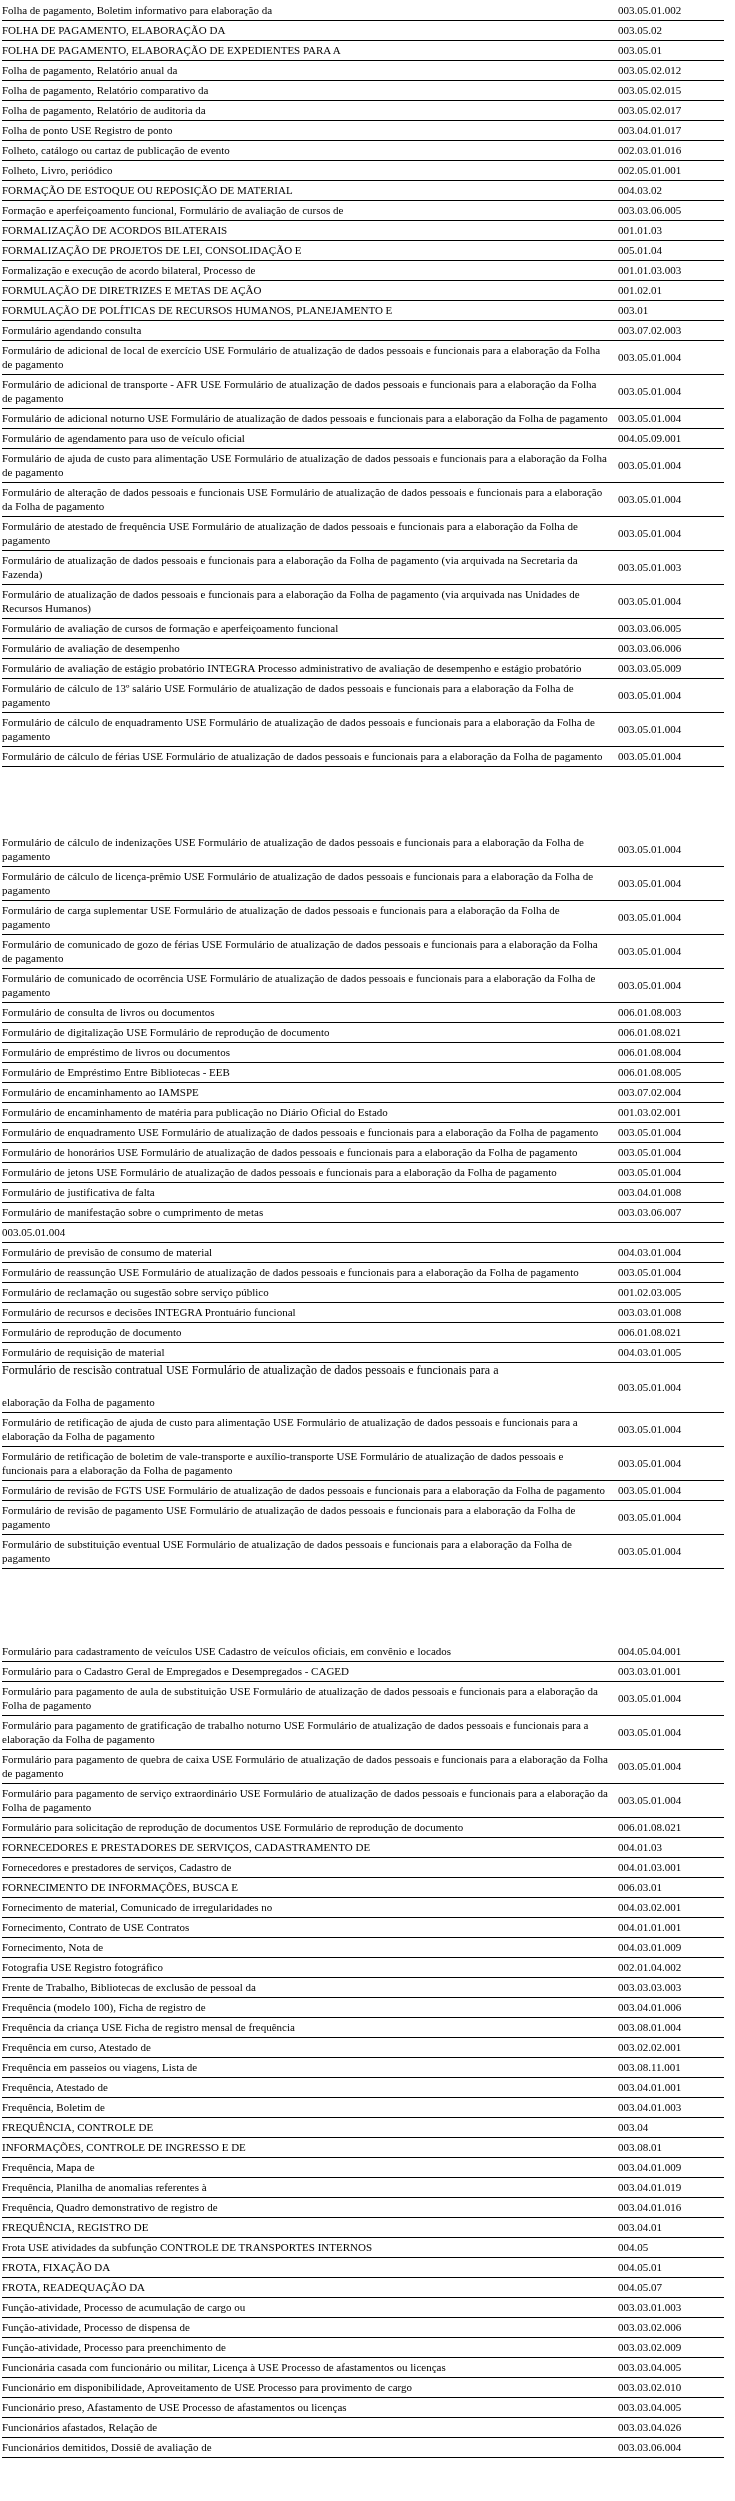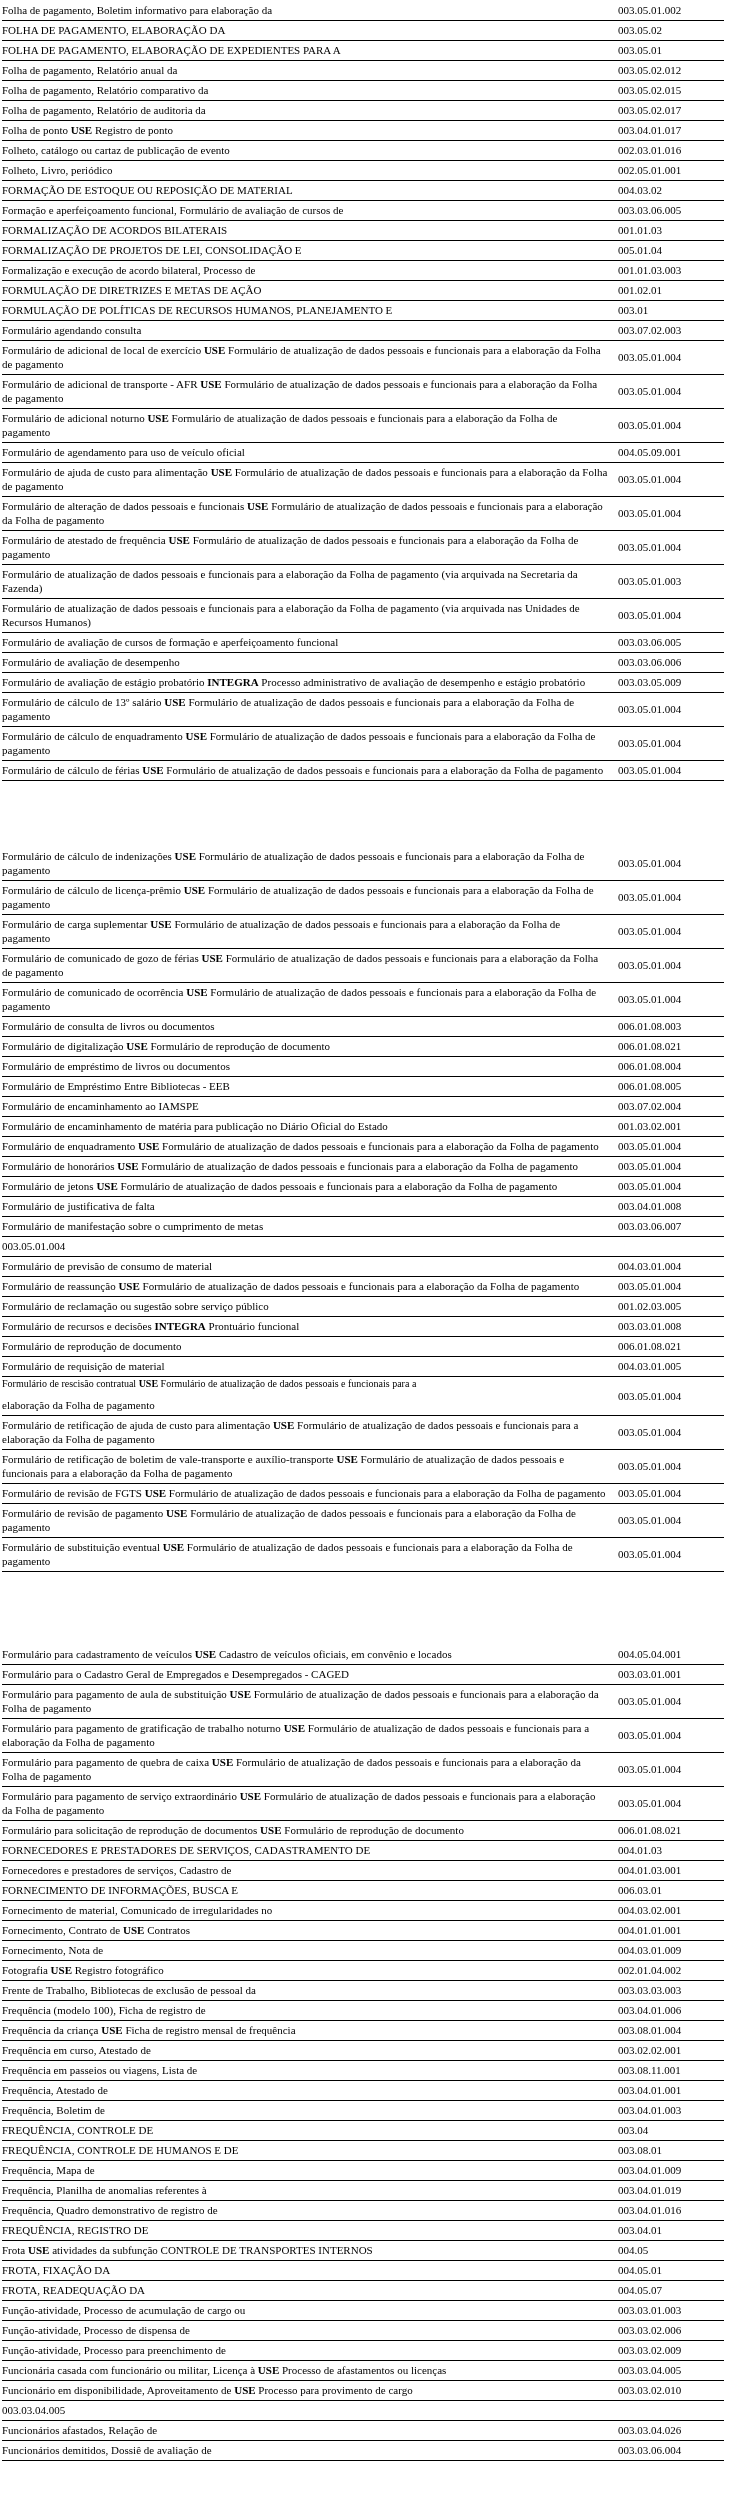--- a/index.html
+++ b/index.html
@@ -27,26 +27,26 @@
     padding-right:10px;
     max-width:606px;
   }
   .code{
     flex:0 0 106px;
     width:106px;
     font-size:11px;
     line-height:14px;
     white-space:nowrap;
   }
-  .desc b, b{font-weight:bold;}
+  .desc b, b{font-weight:normal;}
   .small-line{
     display:block;
-    font-size:10px;
+    font-size:12px;
     line-height:10px;
-    margin-bottom:9px;
+    margin-bottom:20px;
   }
   .page-gap{
     height:66px;
   }
   .gap-2{height:73px;}
   .tail{height:12px;}
 </style>
 </head>
 <body>
 
@@ -384,21 +384,21 @@
         </div>
         <div class="row">
           <div class="desc">Frequência, Boletim de</div>
           <div class="code">003.04.01.003</div>
         </div>
         <div class="row">
           <div class="desc">FREQUÊNCIA, CONTROLE DE</div>
           <div class="code">003.04</div>
         </div>
         <div class="row">
-          <div class="desc">FREQUÊNCIA, CONTROLE DE HUMANOS E DE</div>
+          <div class="desc">INFORMAÇÕES, CONTROLE DE INGRESSO E DE</div>
           <div class="code">003.08.01</div>
         </div>
         <div class="row">
           <div class="desc">Frequência, Mapa de</div>
           <div class="code">003.04.01.009</div>
         </div>
         <div class="row">
           <div class="desc">Frequência, Planilha de anomalias referentes à</div>
           <div class="code">003.04.01.019</div>
         </div>
@@ -436,20 +436,21 @@
         </div>
         <div class="row">
           <div class="desc">Funcionária casada com funcionário ou militar, Licença à <b>USE</b> Processo de afastamentos ou licenças</div>
           <div class="code">003.03.04.005</div>
         </div>
         <div class="row">
           <div class="desc">Funcionário em disponibilidade, Aproveitamento de <b>USE</b> Processo para provimento de cargo</div>
           <div class="code">003.03.02.010</div>
         </div>
         <div class="row">
+          <div class="desc">Funcionário preso, Afastamento de <b>USE</b> Processo de afastamentos ou licenças</div>
           <div class="code">003.03.04.005</div>
         </div>
         <div class="row">
           <div class="desc">Funcionários afastados, Relação de</div>
           <div class="code">003.03.04.026</div>
         </div>
         <div class="row">
           <div class="desc">Funcionários demitidos, Dossiê de avaliação de</div>
           <div class="code">003.03.06.004</div>
         </div>

